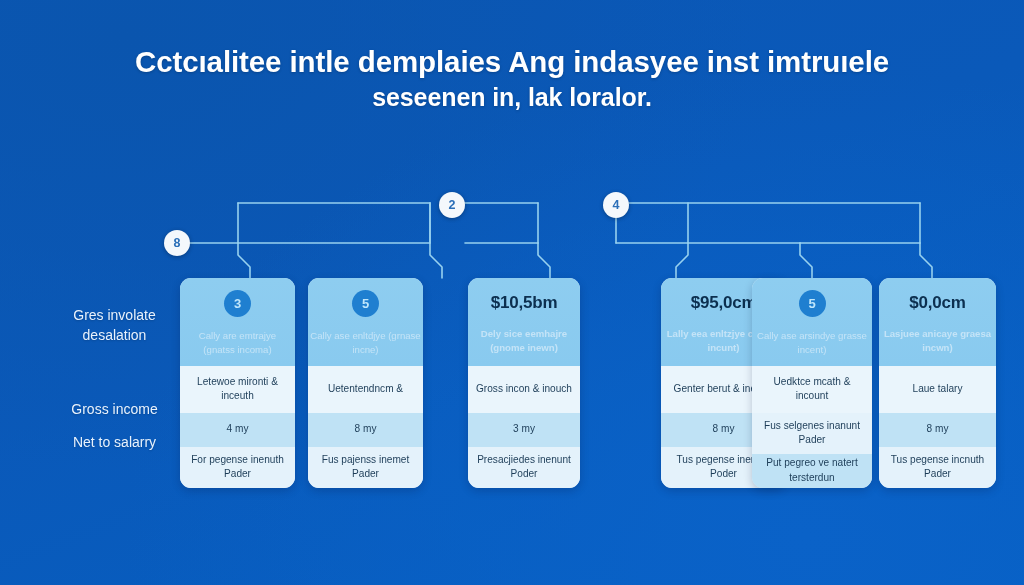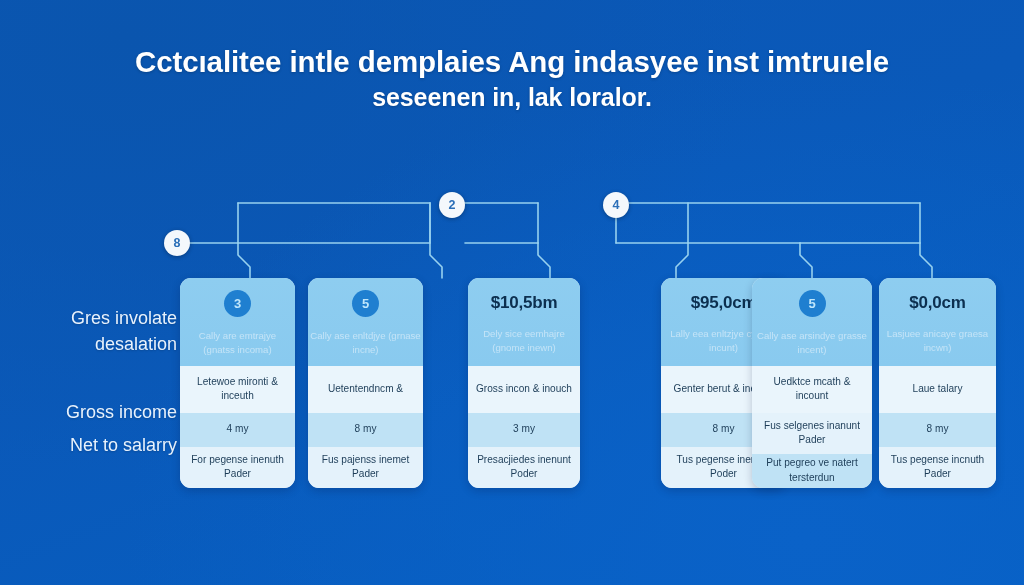--- a/index.html
+++ b/index.html
@@ -39,24 +39,24 @@
   }
   #title-block .tline { display: block; }
   #title-block .tline2 { font-size: 25px; }
 
   
   .row-label {
     position: absolute;
     left: 52px;
     width: 125px;
     color: #e8f2fd;
-    font-size: 18px;
+    font-size: 14px;
     font-weight: 500;
     line-height: 1.42;
-    text-align: right;
+    text-align: center;
     text-shadow: 0 1px 2px rgba(0,0,0,0.18);
   }
   #row-label-0 { top: 306px; }
   #row-label-1 { top: 400px; }
   #row-label-2 { top: 433px; }
 
   
   #connectors {
     position: absolute;
     left: 0; top: 0;
@@ -124,21 +124,21 @@
   }
   .card-header-sub {
     margin-top: 12px;
     width: 96%;
     text-align: center;
     color: #c9e6f8;
     font-size: 9.6px;
     line-height: 1.42;
     opacity: 0.92;
   }
-  .card-header.has-amount .card-header-sub { margin-top: 14px; }
+  .card-header.has-amount .card-header-sub { margin-top: 14px; font-weight: bold; }
 
   .band {
     flex: 1 1 0;
     display: flex;
     align-items: center;
     justify-content: center;
     text-align: center;
     color: #1d3d58;
     font-size: 10.1px;
     line-height: 1.45;

